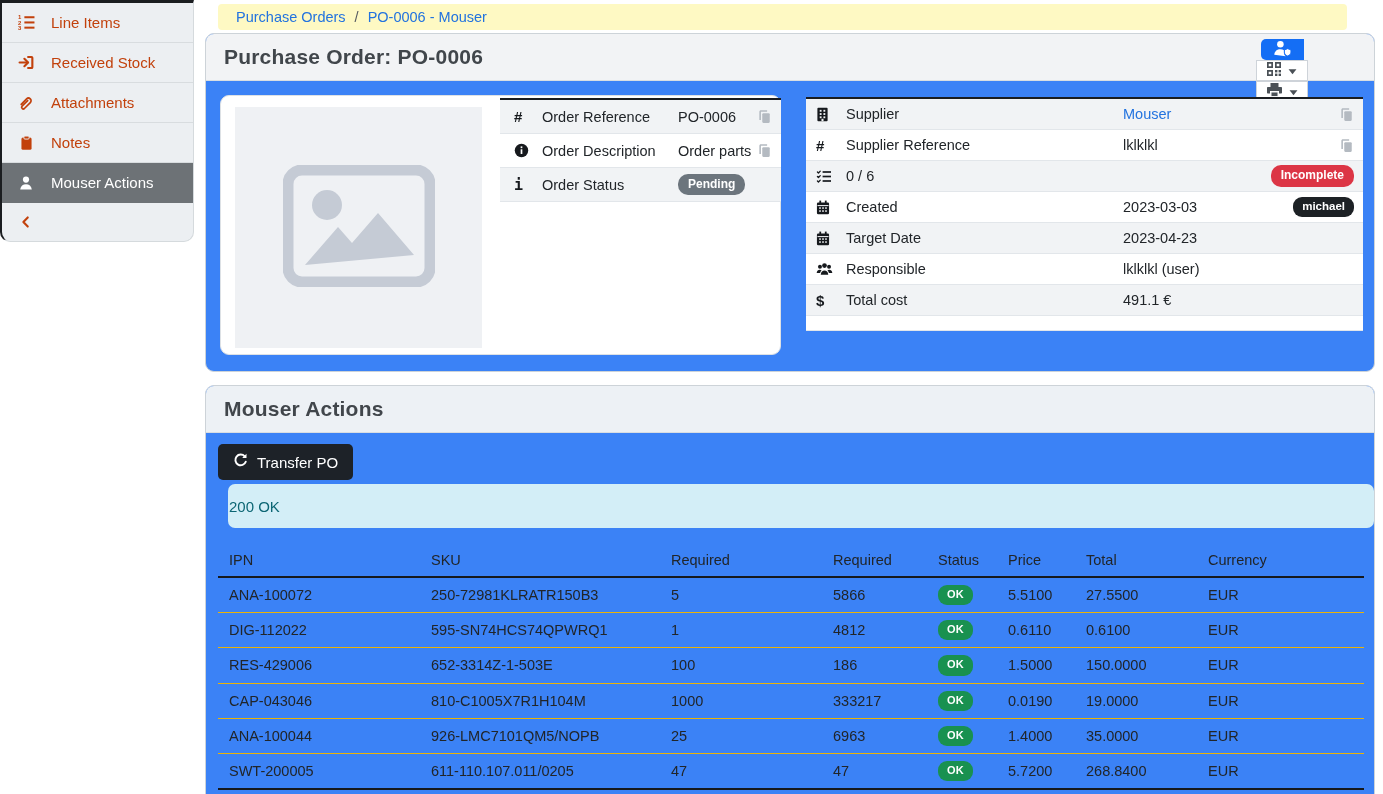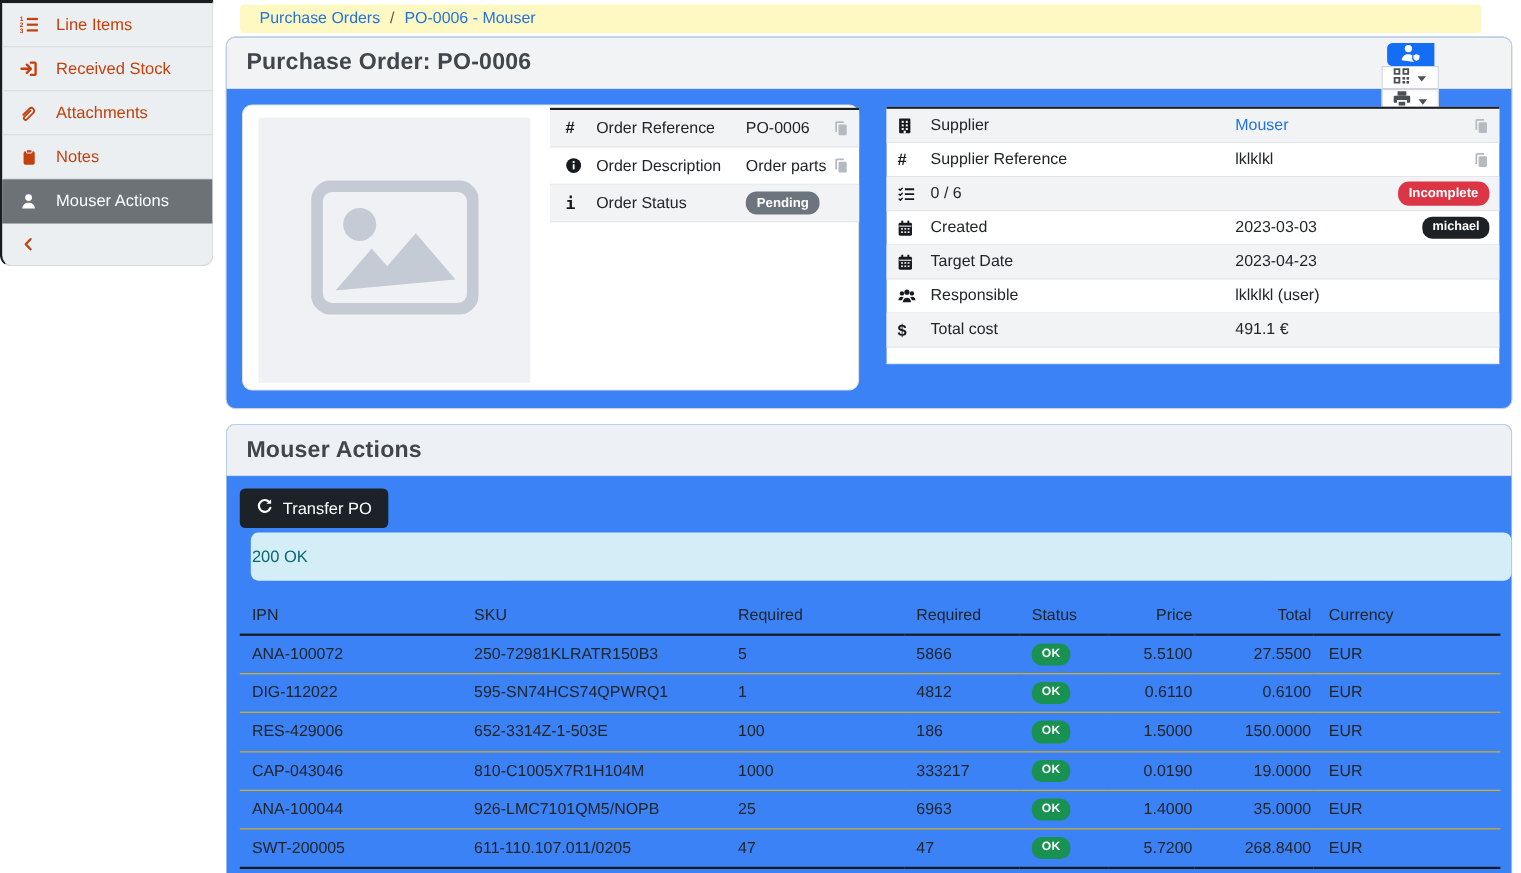--- a/index.html
+++ b/index.html
@@ -122,21 +122,21 @@
   }
   .line-table{
     position:absolute; left:12px; top:113px; width:1146px;
     border-collapse:collapse; table-layout:fixed; font-size:14.5px;
   }
   .line-table th{
     font-weight:400; text-align:left; padding:6px 0 8px 11px;
     border-bottom:2px solid #16191d; color:#212529;
   }
   .line-table td{ padding:7px 0 7px 11px; border-bottom:1px solid #eab308; }
-  .line-table .num{ text-align:right; padding-right:2px; padding-left:0; }
+  .line-table .num{ padding-right:2px; padding-left:0; }
   .line-table .cur{ padding-left:14px; }
   .line-table tbody tr:last-child td{ border-bottom:2px solid #16191d; }
   .line-table tfoot td{ padding:8px 0 9px 11px; border-bottom:1px solid #e0e4e8; }
 </style>
 </head>
 <body>
 
 <aside class="sidebar">
   <div class="sb-item">
     <span class="sb-icon">

